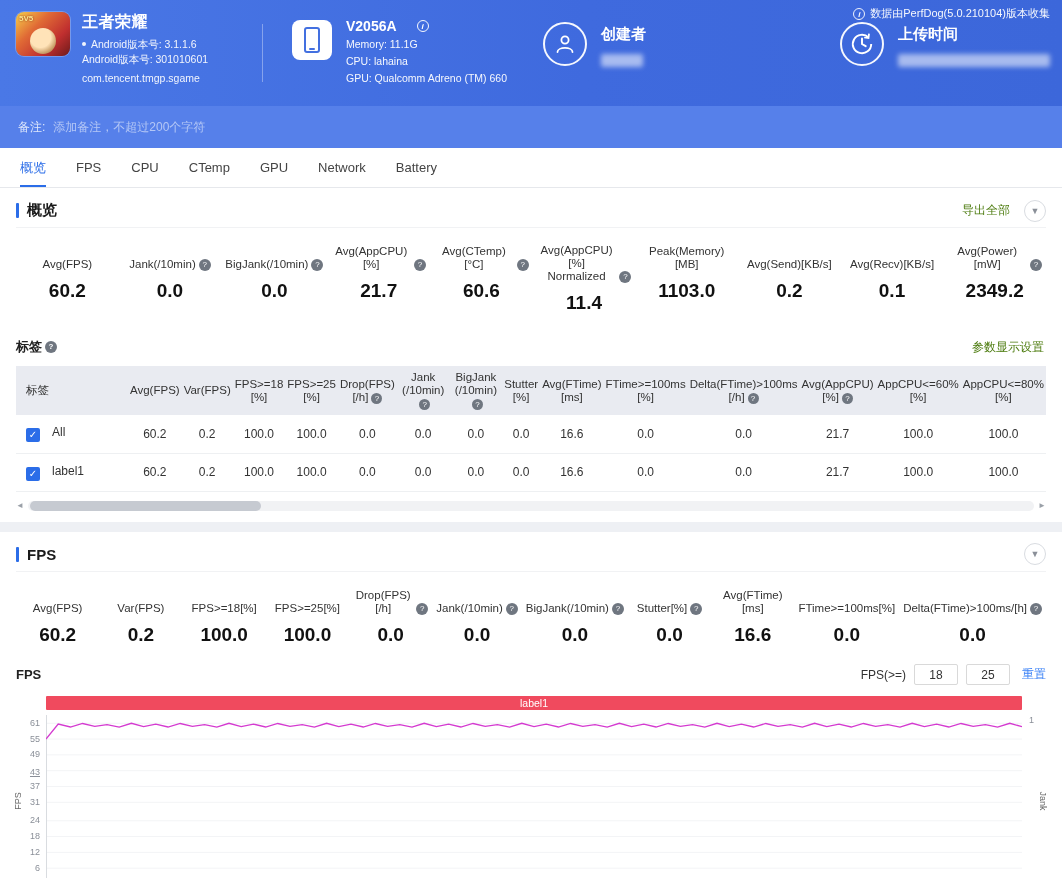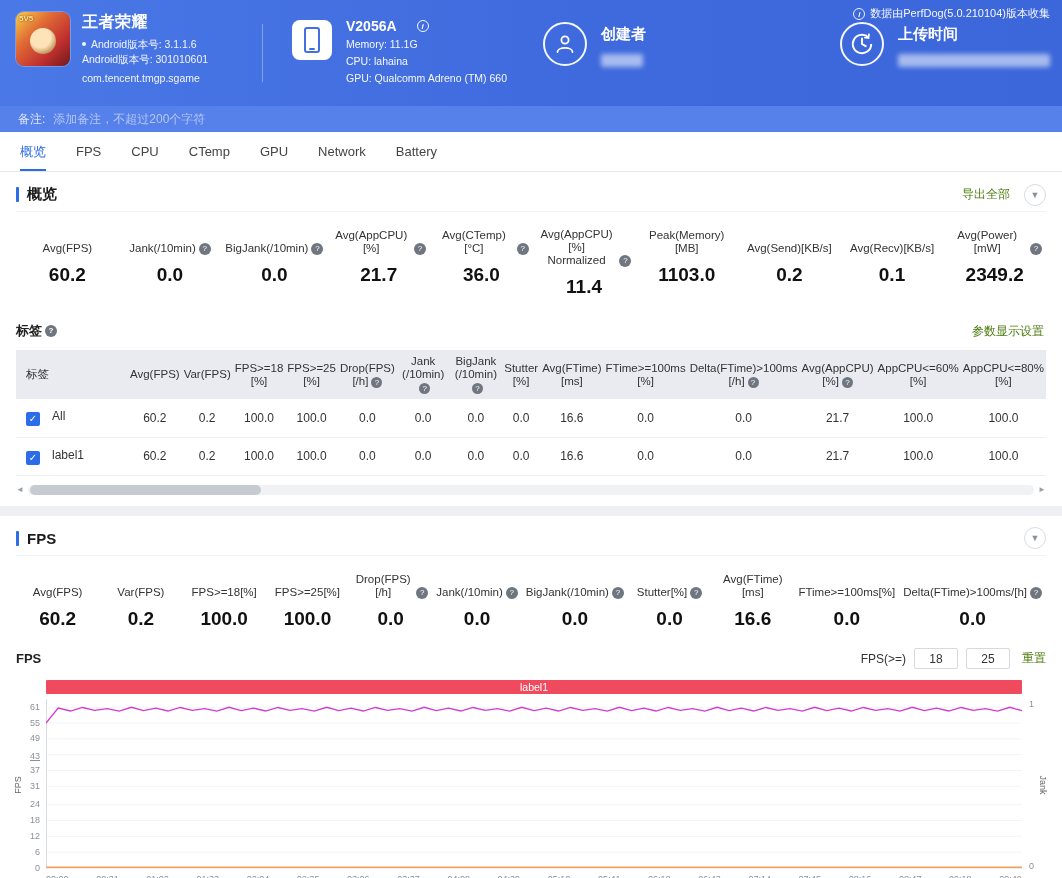--- a/index.html
+++ b/index.html
@@ -2,21 +2,21 @@
 <html><head>
 <meta charset="utf-8">
 <style>
   html,body{margin:0;padding:0;width:1062px;height:878px;overflow:hidden;
     font-family:"Liberation Sans","DejaVu Sans",sans-serif;background:#eef0f4;color:#222;}
   *{box-sizing:border-box;}
 
   
   .hdr{position:relative;height:106px;background:linear-gradient(90deg,#4a78e6 0%,#3f6ade 55%,#3c67da 100%);color:#fff;}
   .game-block{position:absolute;left:16px;top:12px;display:flex;gap:12px;}
-  .game-icon{width:54px;height:54px;border-radius:8px;background:linear-gradient(135deg,#f6d04a 0%,#e06a35 35%,#c02f2f 70%,#6e1a1a 100%);
+  .game-icon{width:54px;height:44px;border-radius:8px;background:linear-gradient(135deg,#f6d04a 0%,#e06a35 35%,#c02f2f 70%,#6e1a1a 100%);
     position:relative;overflow:hidden;flex:none;box-shadow:0 0 0 1px rgba(255,255,255,.25);}
   .game-icon .badge{position:absolute;top:2px;left:3px;font-size:8px;font-weight:bold;color:#ffe98a;text-shadow:0 0 2px #7a1f1f;}
   .game-icon .face{position:absolute;left:14px;top:16px;width:26px;height:26px;border-radius:50%;
     background:radial-gradient(circle at 40% 35%,#ffe3b8 0 45%,#caa06a 70%,#8a5a30 100%);}
   .game-title{font-size:16px;font-weight:bold;letter-spacing:.5px;}
   .game-meta{font-size:10.5px;opacity:.92;margin-top:5px;line-height:13px;}
   .game-meta.dot::before{content:"";display:inline-block;width:4px;height:4px;border-radius:50%;background:#fff;margin-right:5px;vertical-align:2px;}
   .game-pkg{font-size:10.5px;opacity:.92;margin-top:6px;}
   .vdiv{position:absolute;left:262px;top:24px;width:1px;height:58px;background:rgba(255,255,255,.35);}
   .device-block{position:absolute;left:292px;top:18px;display:flex;gap:14px;}
@@ -29,21 +29,21 @@
     font-size:8px;line-height:11px;text-align:center;font-style:italic;font-weight:bold;flex:none;}
   .hblock{position:absolute;top:22px;display:flex;gap:14px;}
   .ring{width:44px;height:44px;border:2px solid rgba(255,255,255,.95);border-radius:50%;display:flex;align-items:center;justify-content:center;flex:none;}
   .hlabel{font-size:15px;font-weight:bold;margin-top:3px;}
   .hvalue{font-size:12px;margin-top:9px;}
   .blur-sm{width:42px;height:13px;background:rgba(255,255,255,.55);filter:blur(2.5px);margin-top:10px;border-radius:2px;}
   .blur-lg{width:152px;height:13px;background:rgba(255,255,255,.55);filter:blur(2.5px);margin-top:10px;border-radius:2px;}
   .collector{position:absolute;top:6px;right:12px;font-size:11px;display:flex;align-items:center;gap:5px;opacity:.95;}
 
   
-  .note{height:26px;background:#5680ea;display:flex;align-items:center;padding:0 18px;gap:8px;font-size:12px;}
+  .note{height:42px;background:#5680ea;display:flex;align-items:center;padding:0 18px;gap:8px;font-size:12px;}
   .note .nlabel{color:rgba(255,255,255,.8);}
   .note .nph{color:rgba(255,255,255,.55);}
 
   
   .tabs{height:40px;background:#fff;border-bottom:1px solid #e6e8ec;display:flex;align-items:stretch;padding-left:20px;gap:30px;}
   .tab{font-size:13px;color:#444;display:flex;align-items:center;cursor:pointer;position:relative;}
   .tab.active{color:#2b6de8;}
   .tab.active::after{content:"";position:absolute;left:0;right:0;bottom:0;height:2px;background:#2b6de8;}
 
   
@@ -81,21 +81,21 @@
   .hscroll .thumb{position:absolute;left:2px;top:0;width:23%;height:10px;background:#c6cad1;border-radius:5px;cursor:grab;}
 
   .gap{height:10px;background:#eef0f4;}
 
   
   .chart-ctl{display:flex;align-items:center;margin-top:4px;height:26px;}
   .chart-name{font-size:13px;font-weight:bold;flex:1;}
   .thr-label{font-size:12px;color:#333;}
   .thr-input{width:44px;height:21px;border:1px solid #d9d9d9;border-radius:2px;font-size:12px;text-align:center;margin-left:8px;
     font-family:inherit;color:#333;}
-  .reset{font-size:12px;color:#4d7c0f;margin-left:12px;cursor:pointer;}
+  .reset{font-size:12px;color:#3b82f6;margin-left:12px;cursor:pointer;}
   .chart-wrap{position:relative;margin-top:8px;}
   .band{margin:0 24px 5px 30px;height:14px;background:#f04a5e;color:#fff;font-size:10.5px;line-height:14px;text-align:center;border-radius:1px;}
   .plot-row{display:flex;}
   .ylabels{width:30px;position:relative;}
   .ytick{position:absolute;right:6px;font-size:9px;color:#8a8f98;}
   .plot{flex:1;position:relative;height:172px;}
   .yr{width:24px;display:flex;flex-direction:column;justify-content:space-between;padding-left:7px;font-size:9px;color:#8a8f98;}
   .axis-title{position:absolute;font-size:9px;color:#666;}
   .axis-title.left{left:-7px;top:100px;transform:rotate(-90deg);}
   .axis-title.right{right:-6px;top:100px;transform:rotate(90deg);}
@@ -218,21 +218,21 @@
           <span class="txt">Avg(AppCPU)[%]</span>
           <span class="q">?</span>
         </div>
         <div class="metric-value">21.7</div>
       </div>
       <div class="metric">
         <div class="metric-label">
           <span class="txt">Avg(CTemp)[°C]</span>
           <span class="q">?</span>
         </div>
-        <div class="metric-value">36.0</div>
+        <div class="metric-value">60.6</div>
       </div>
       <div class="metric">
         <div class="metric-label">
           <span class="txt">Avg(AppCPU)[%]
 Normalized</span>
           <span class="q">?</span>
         </div>
         <div class="metric-value">11.4</div>
       </div>
       <div class="metric">

